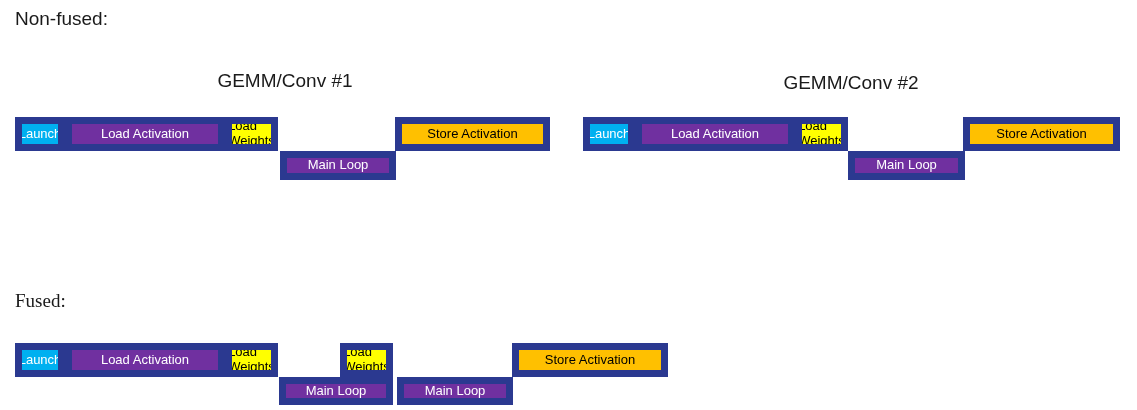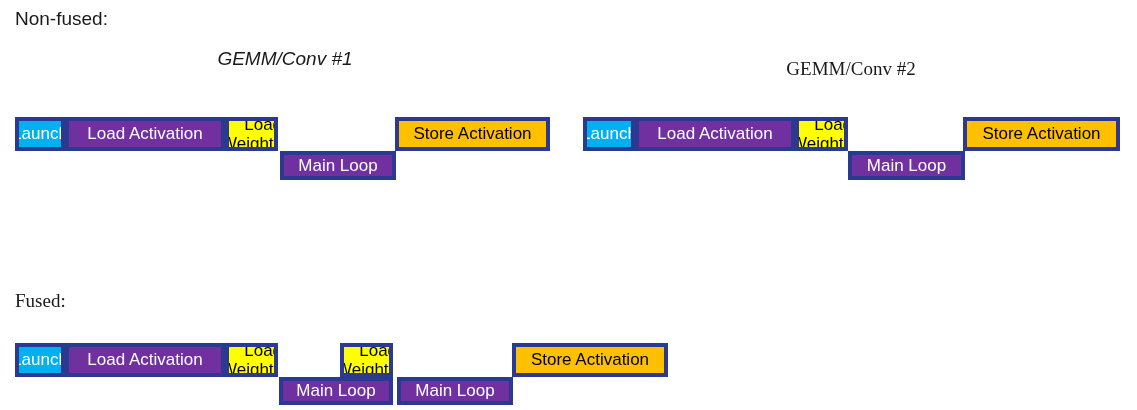--- a/index.html
+++ b/index.html
@@ -25,39 +25,39 @@
     position: absolute;
     width: 220px;
     text-align: center;
     font-size: 19px;
     color: #1a1a1a;
     white-space: nowrap;
   }
   .block {
     position: absolute;
     box-sizing: border-box;
-    border: 4px solid #be185d;
+    border: 7px solid #be185d;
     display: flex;
     align-items: center;
     justify-content: center;
-    text-align: right;
-    font-size: 17px;
+    text-align: left;
+    font-size: 13px;
     line-height: 1.12;
     overflow: hidden;
   }
 </style>
 </head>
 <body>
 
 <div class="canvas">
   <div class="section-label" style="left:15px; top:8px;">Non-fused:</div>
 
-  <div class="group-title" style="left:175px; top:48px;font-style:italic;">GEMM/Conv #1</div>
+  <div class="group-title" style="left:175px; top:70px;">GEMM/Conv #1</div>
 
-  <div class="group-title" style="left:741px; top:58px;font-family:Liberation Serif, serif;">GEMM/Conv #2</div>
+  <div class="group-title" style="left:741px; top:72px;">GEMM/Conv #2</div>
 
   <div class="section-label" style="left:15px; top:290px;font-family:Liberation Serif, serif;">Fused:</div>
 
   <div id="blocks-layer">
       <div class="block" style="left: 15px; top: 117px; width: 50px; height: 34px; background: rgb(0, 176, 240); color: rgb(255, 255, 255); border-color: rgb(43, 57, 144);">Launch</div>
       <div class="block" style="left: 65px; top: 117px; width: 160px; height: 34px; background: rgb(112, 48, 160); color: rgb(255, 255, 255); border-color: rgb(43, 57, 144);">Load Activation</div>
       <div class="block" style="left: 225px; top: 117px; width: 53px; height: 34px; background: rgb(255, 255, 0); color: rgb(0, 0, 0); border-color: rgb(43, 57, 144);">Load Weights</div>
       <div class="block" style="left: 280px; top: 151px; width: 116px; height: 29px; background: rgb(112, 48, 160); color: rgb(255, 255, 255); border-color: rgb(43, 57, 144);">Main Loop</div>
       <div class="block" style="left: 395px; top: 117px; width: 155px; height: 34px; background: rgb(255, 192, 0); color: rgb(0, 0, 0); border-color: rgb(43, 57, 144);">Store Activation</div>
       <div class="block" style="left: 583px; top: 117px; width: 52px; height: 34px; background: rgb(0, 176, 240); color: rgb(255, 255, 255); border-color: rgb(43, 57, 144);">Launch</div>

